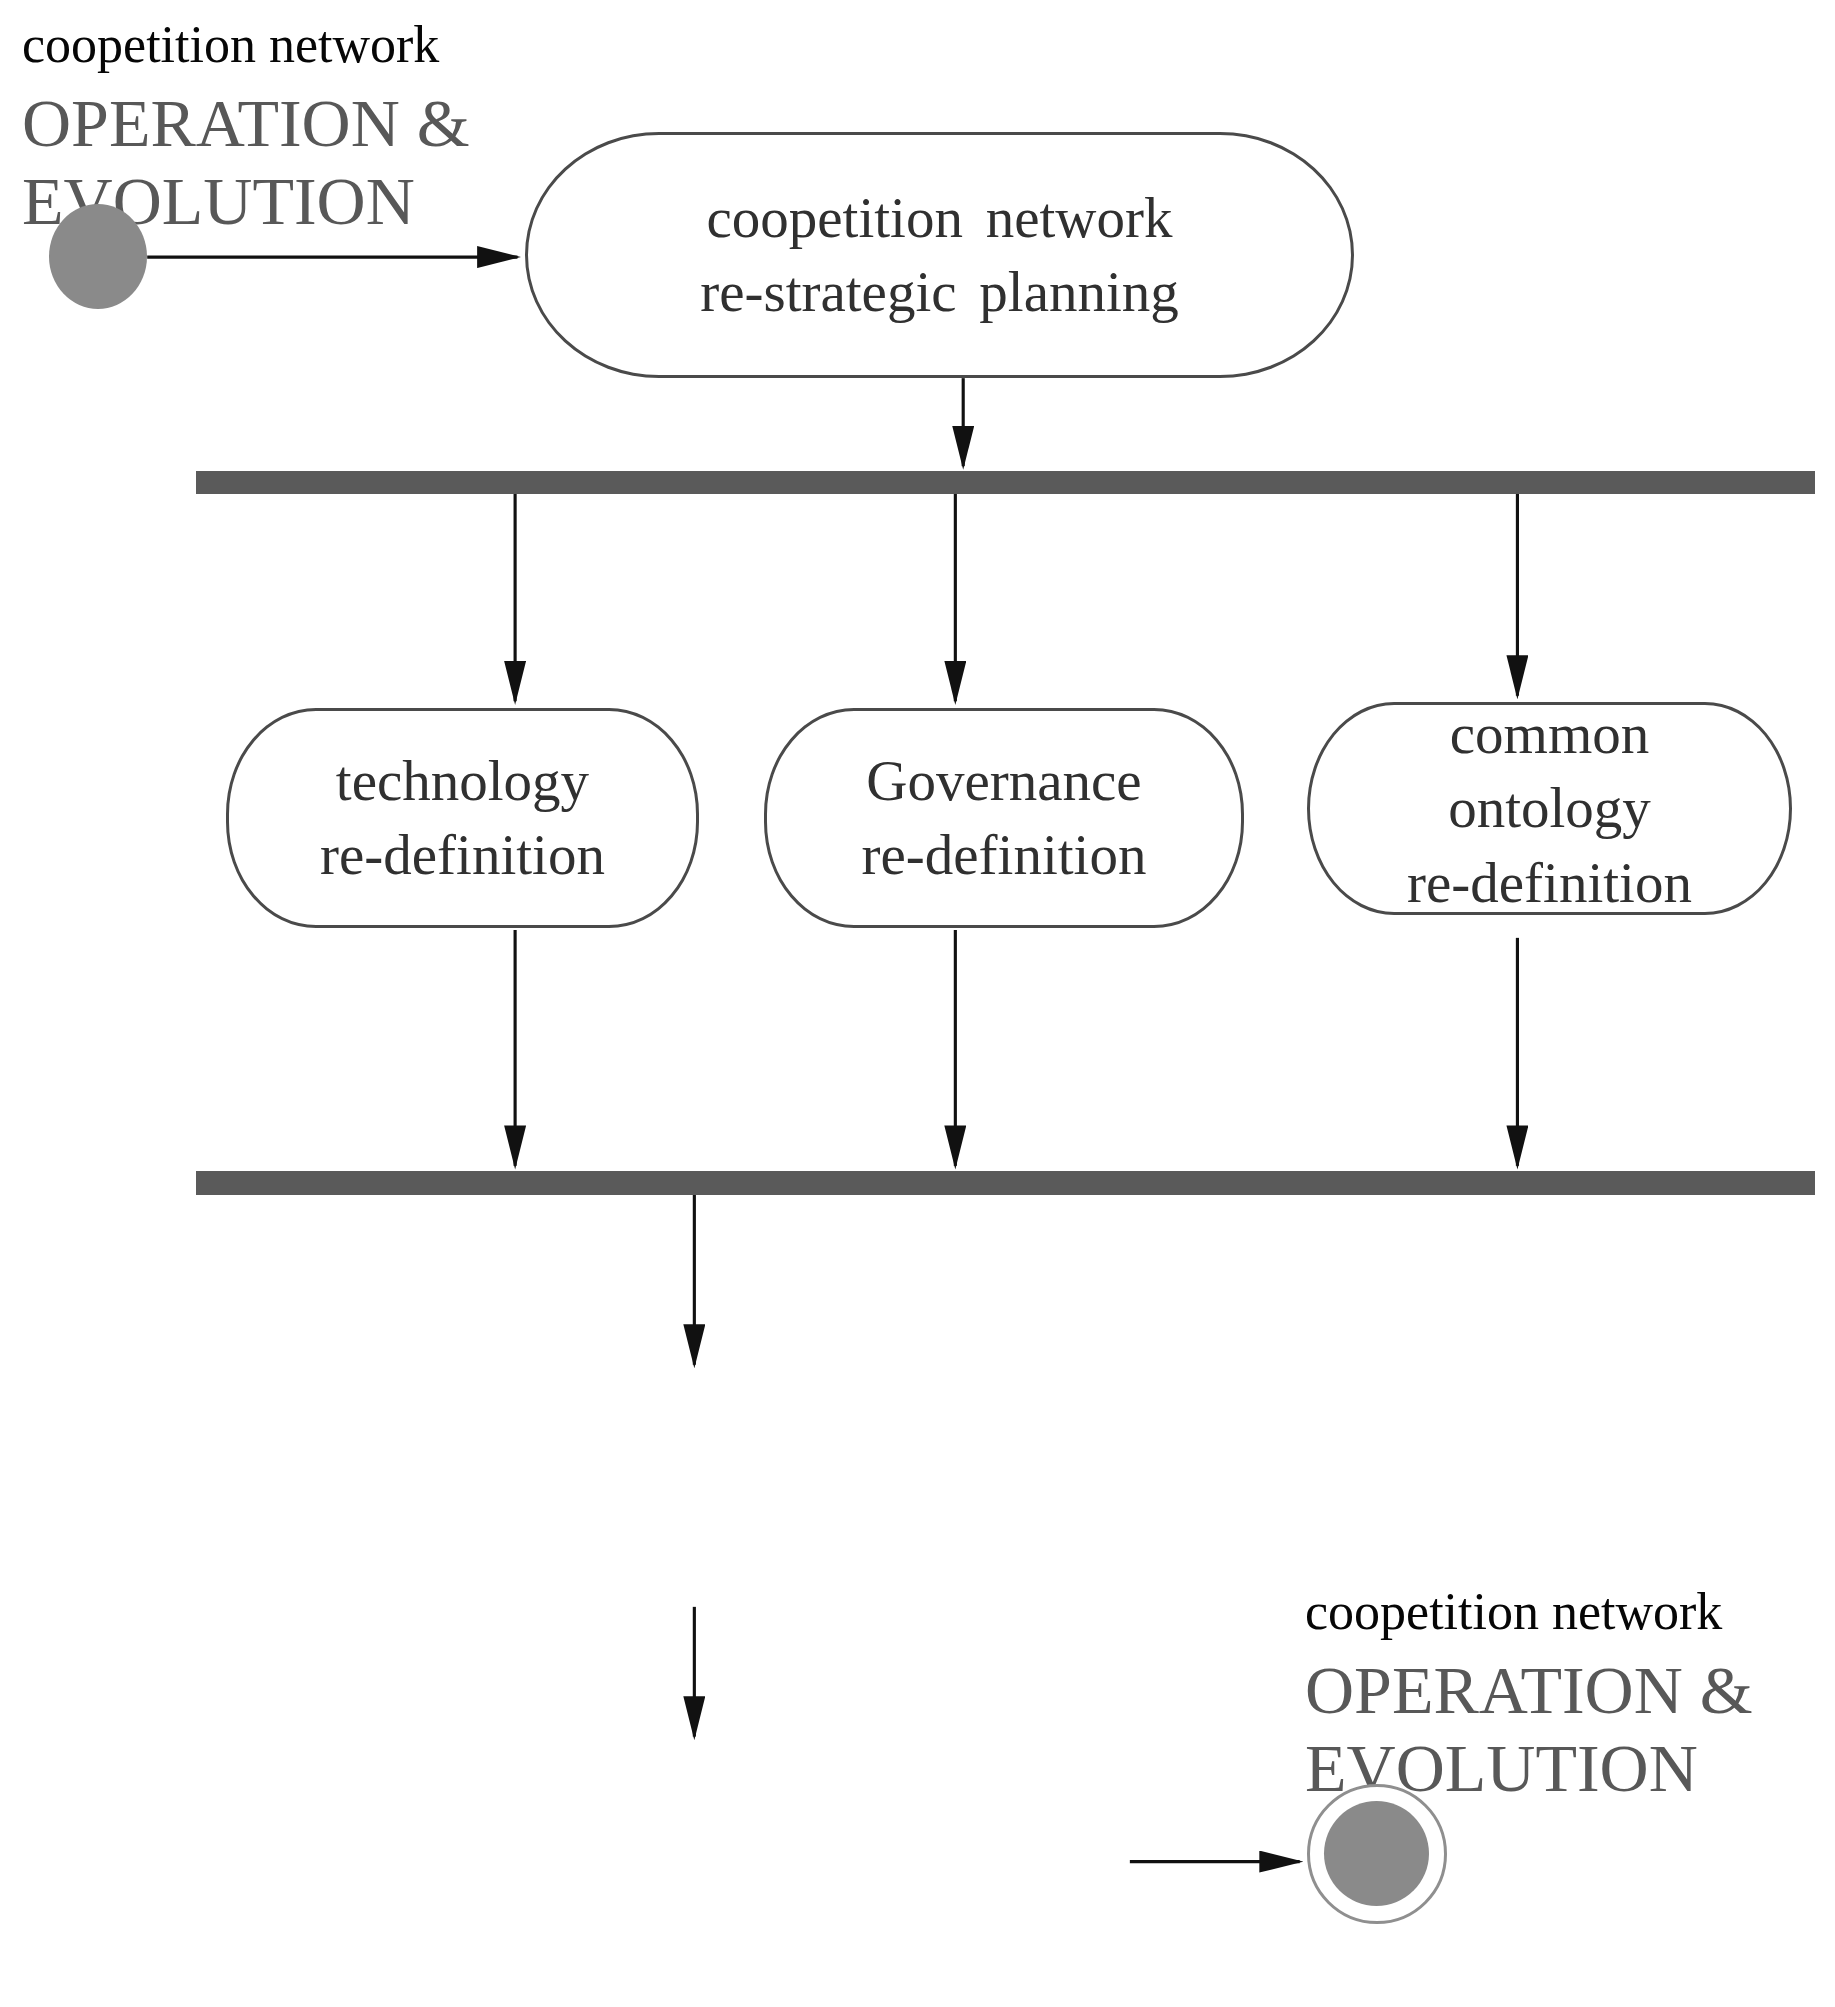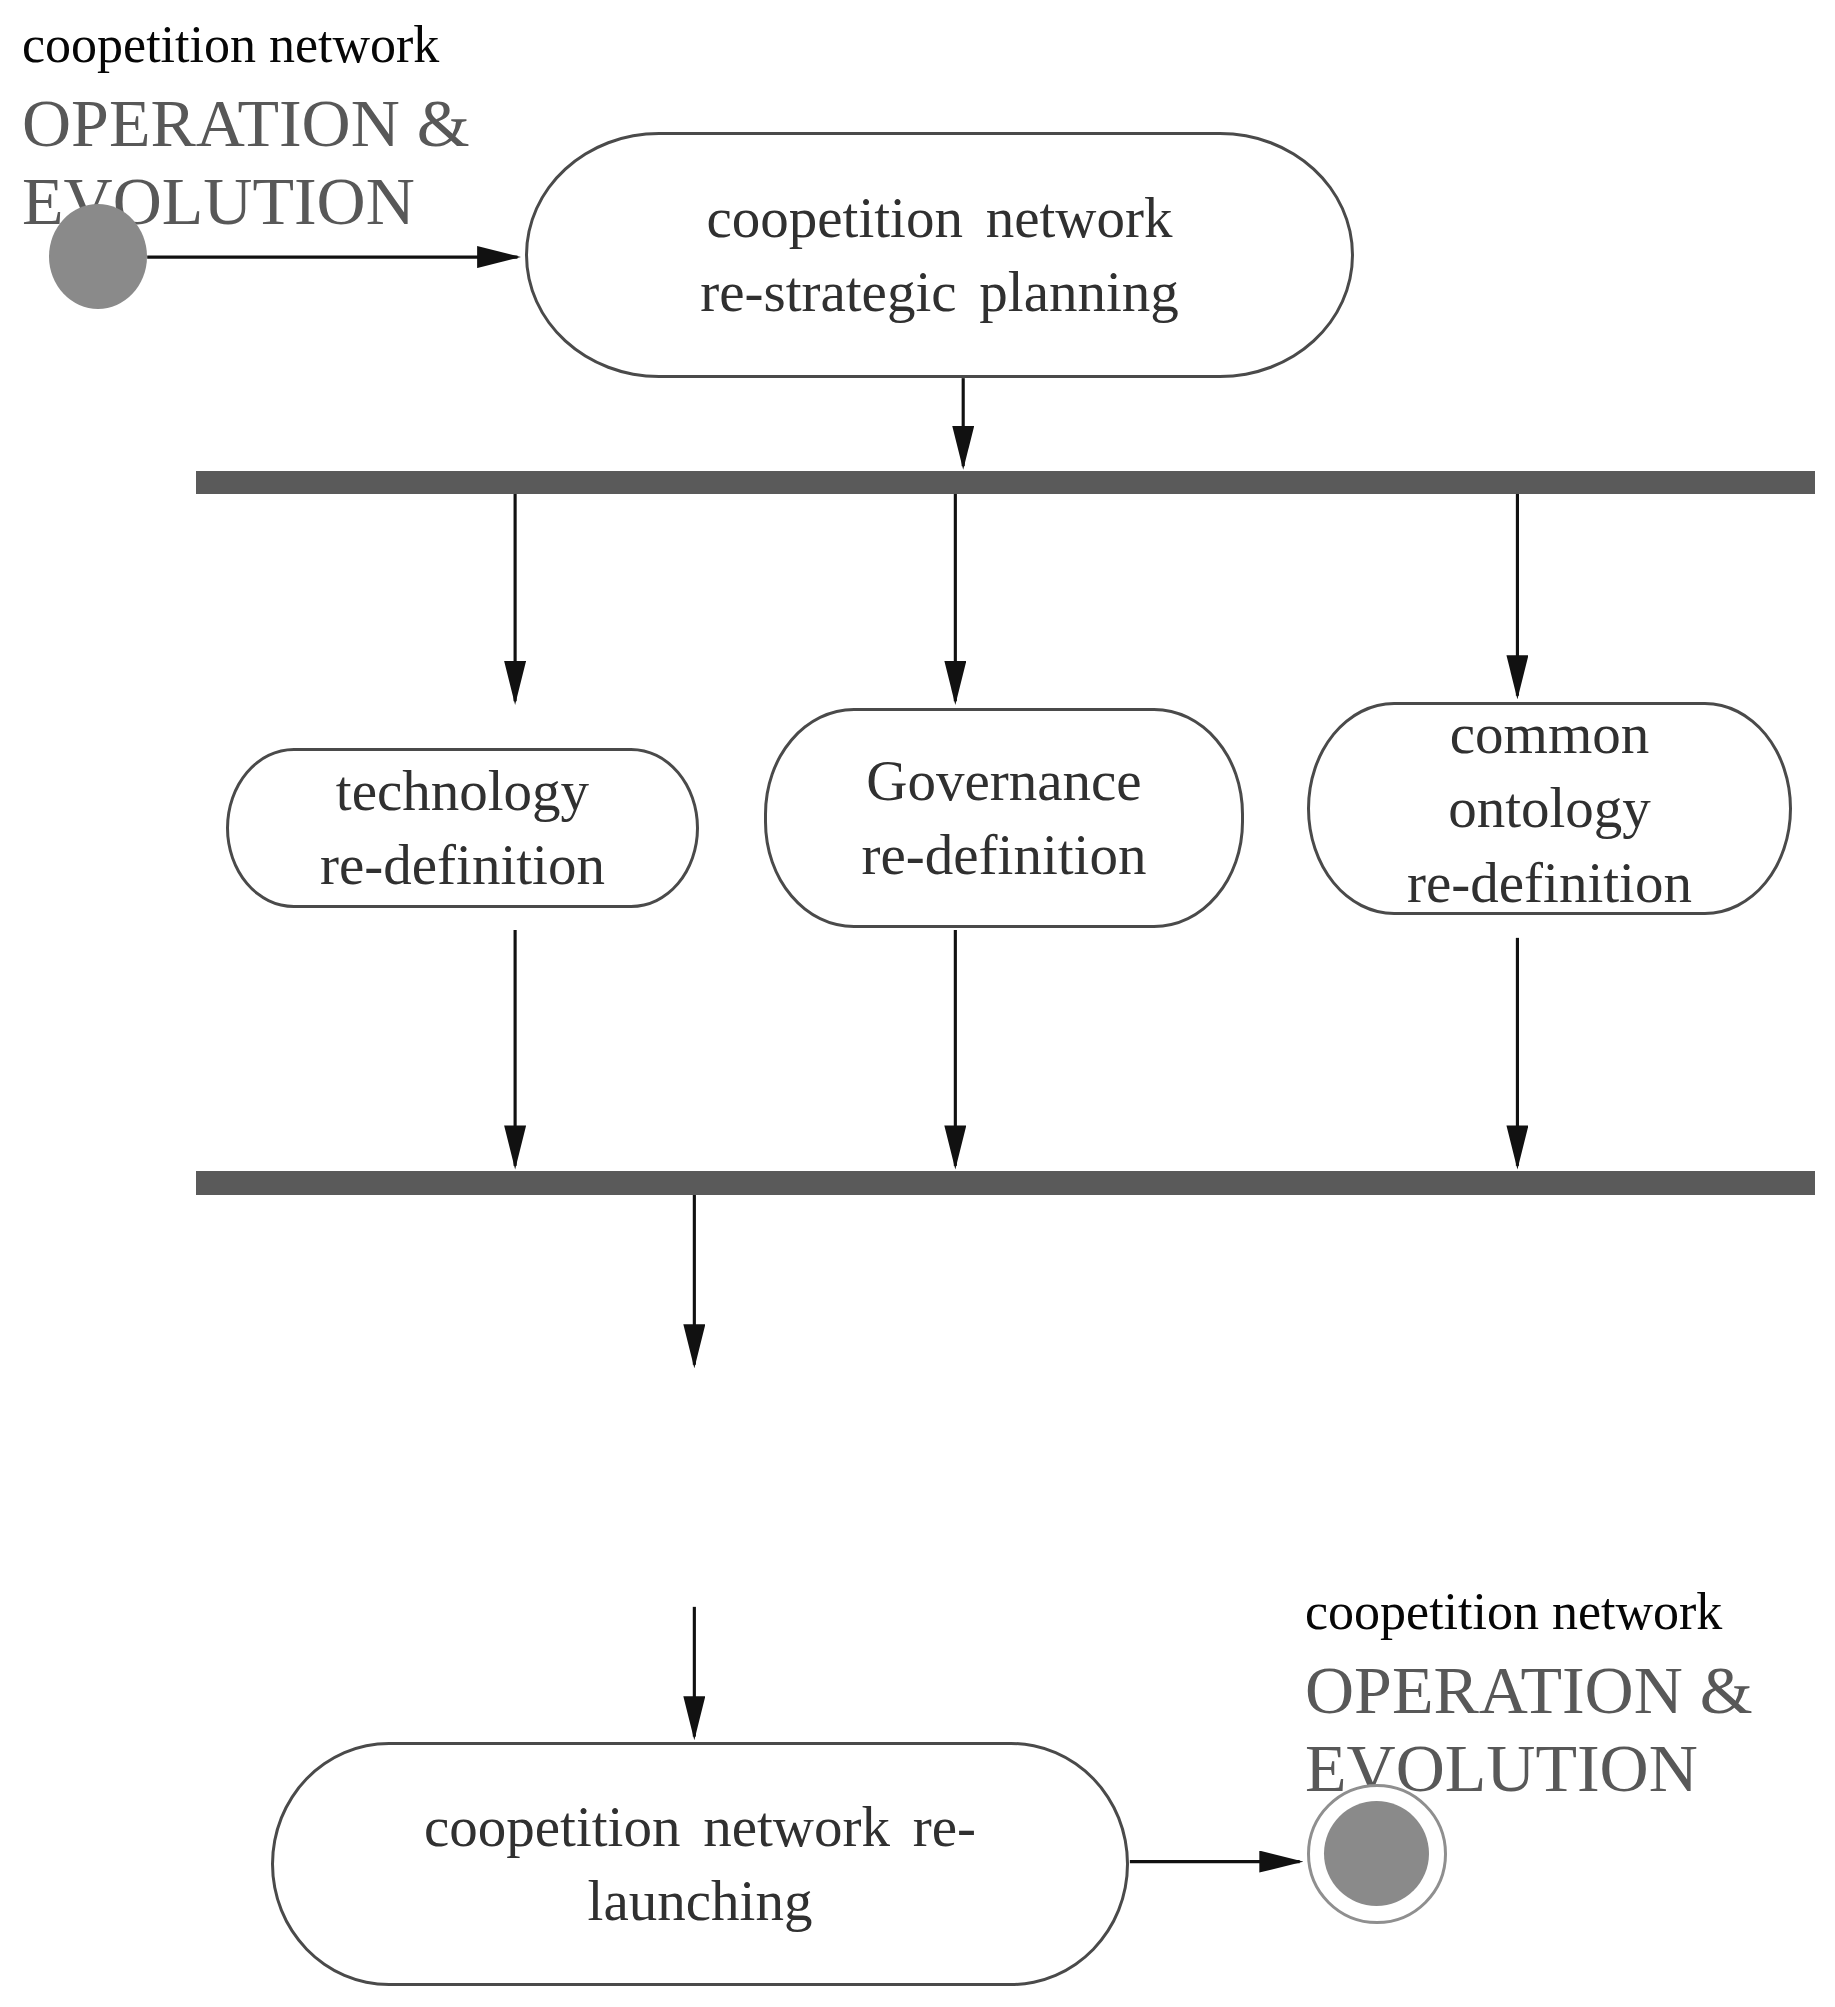--- a/index.html
+++ b/index.html
@@ -46,21 +46,21 @@
     background:#ffffff;
     border:3.9px solid #4a4a4a;
     display:flex; align-items:center; justify-content:center;
     text-align:center;
   }
   .box span {
     color:#303030; font-size:57px; line-height:1.3;
     white-space:pre-line; word-spacing:0.15em;
   }
   #box-replanning { left:525px;  top:132px;  width:829px; height:246px; border-radius:134px/123px; }
-  #box-technology { left:226px;  top:748px;  width:473px;  height:160px; border-radius:90px/106px; }
+  #box-technology { left:226px;  top:708px;  width:473px;  height:220px; border-radius:90px/106px; }
   #box-governance { left:764px;  top:708px;  width:480px;  height:220px; border-radius:90px/106px;justify-content:center; }
   #box-ontology   { left:1307px; top:702px;  width:485px;  height:213px; border-radius:90px/110px; }
   #box-reactivate { left:271px;  top:1371px; width:857px; height:234px; border-radius:118px/116px; }
   #box-relaunch   { left:271px;  top:1742px; width:858px; height:244px; border-radius:118px/122px; }
 
   
   .sync-bar { position:absolute; background:#5a5a5a; }
   #fork-bar { left:196px; top:471px;  width:1619px; height:23px; }
   #join-bar { left:196px; top:1171px; width:1619px; height:23.6px; }
 </style>
@@ -117,24 +117,20 @@
 
   <div class="box" id="box-ontology">
     <span>common
 ontology
 re-definition</span>
   </div>
 
   <div class="sync-bar" id="join-bar"></div>
 
 
-  <div class="box" id="box-relaunch">
-    <span>coopetition network re-
-launching</span>
-  </div>
 
   <div class="corner-label" id="end-label">
     <div class="l1">coopetition network</div>
     <div class="l2">OPERATION &amp;</div>
     <div class="l2">EVOLUTION</div>
   </div>
 
   <div class="final-node">
     <div class="final-core"></div>
   </div>

